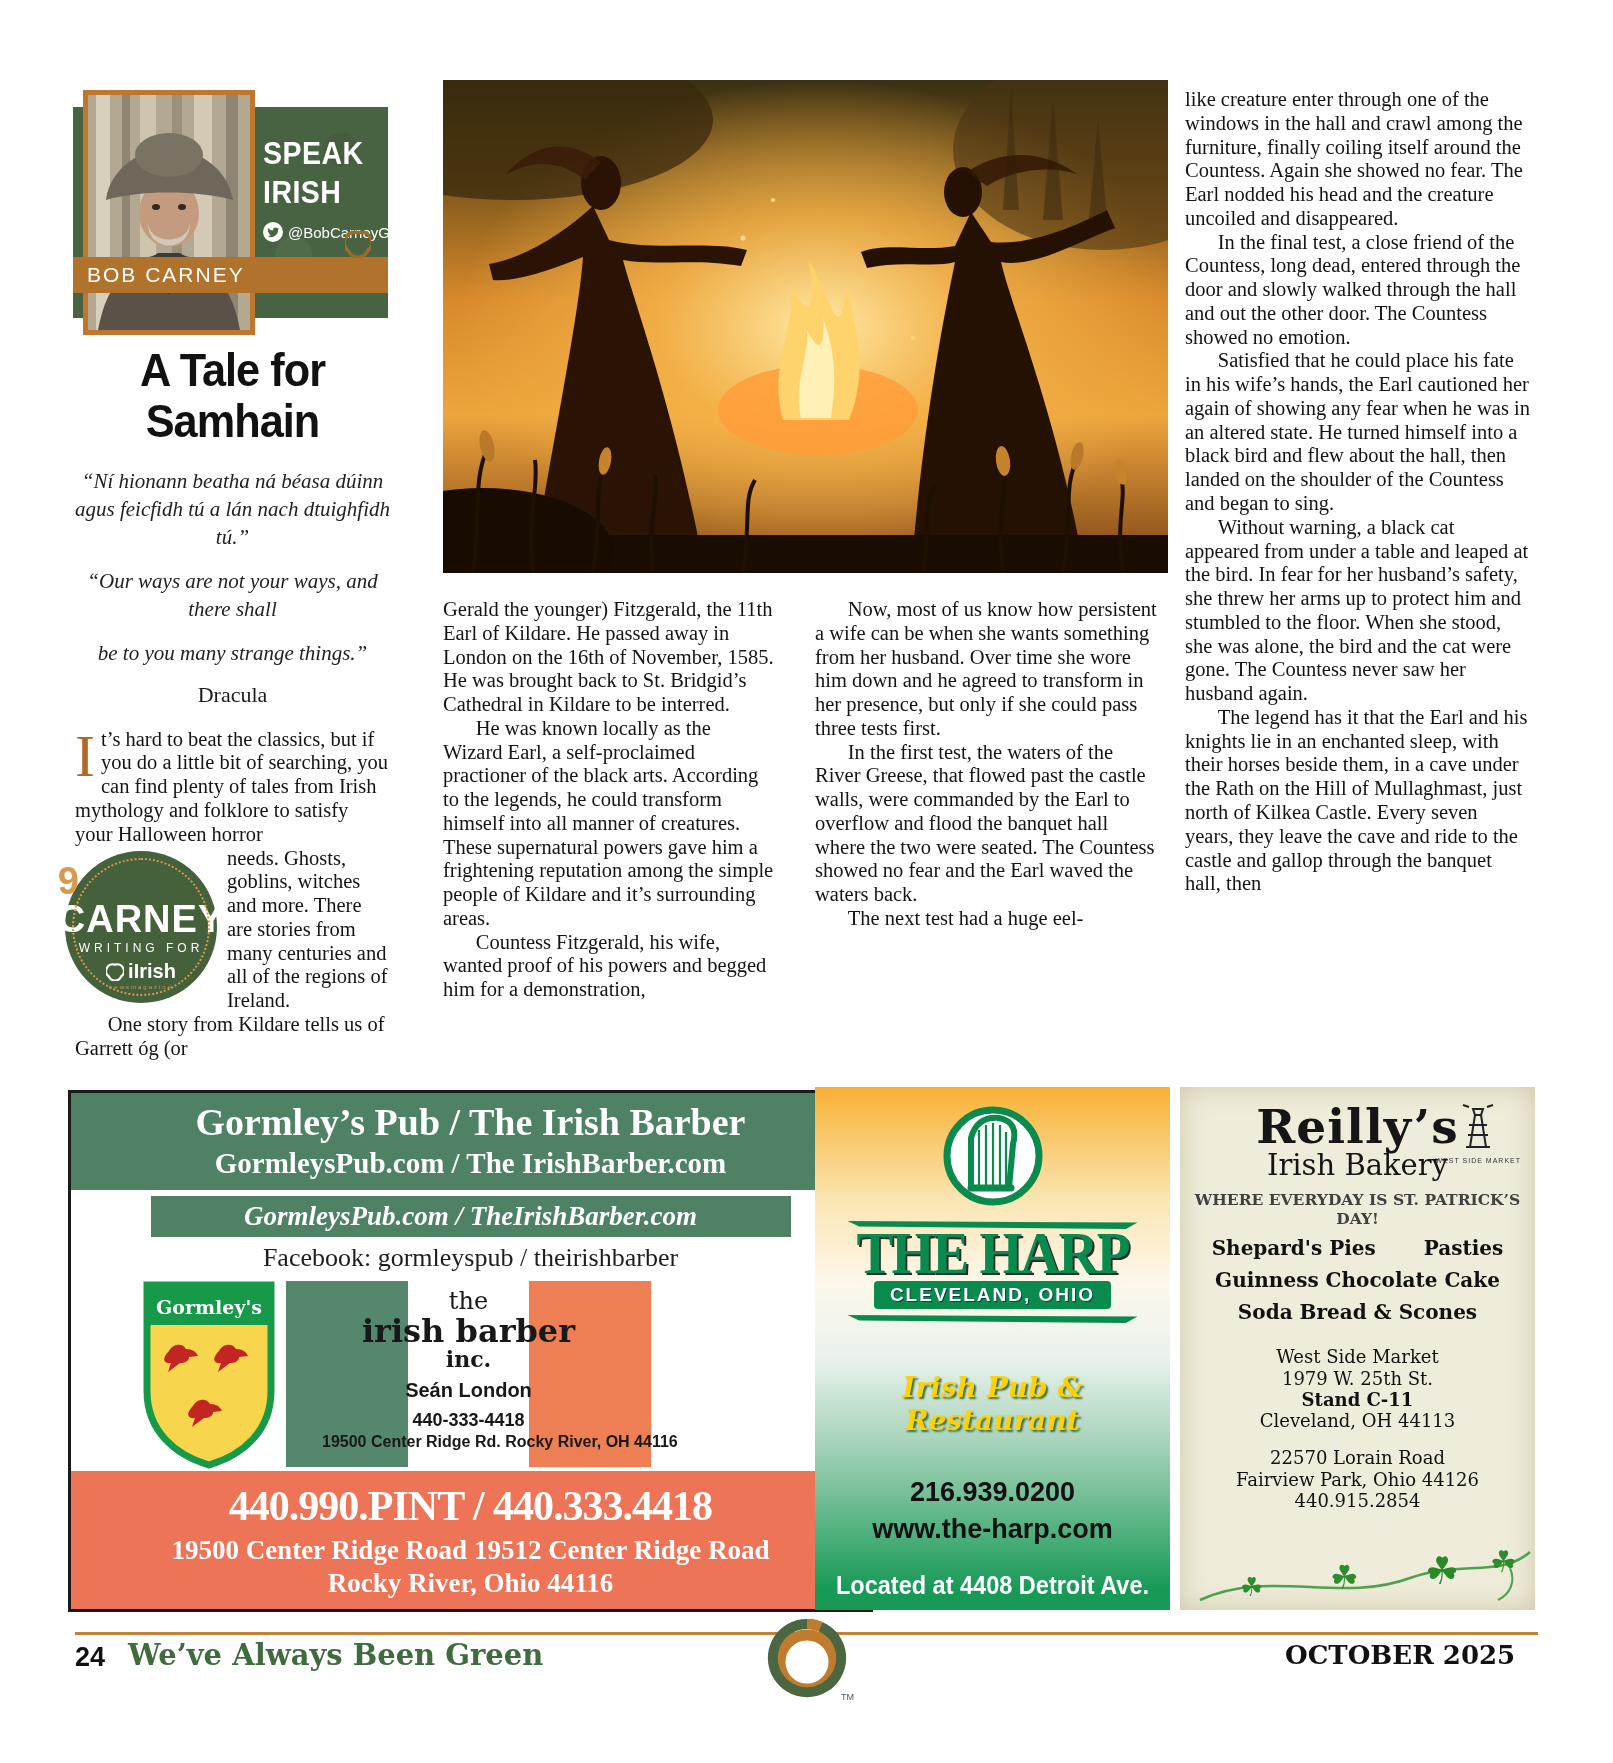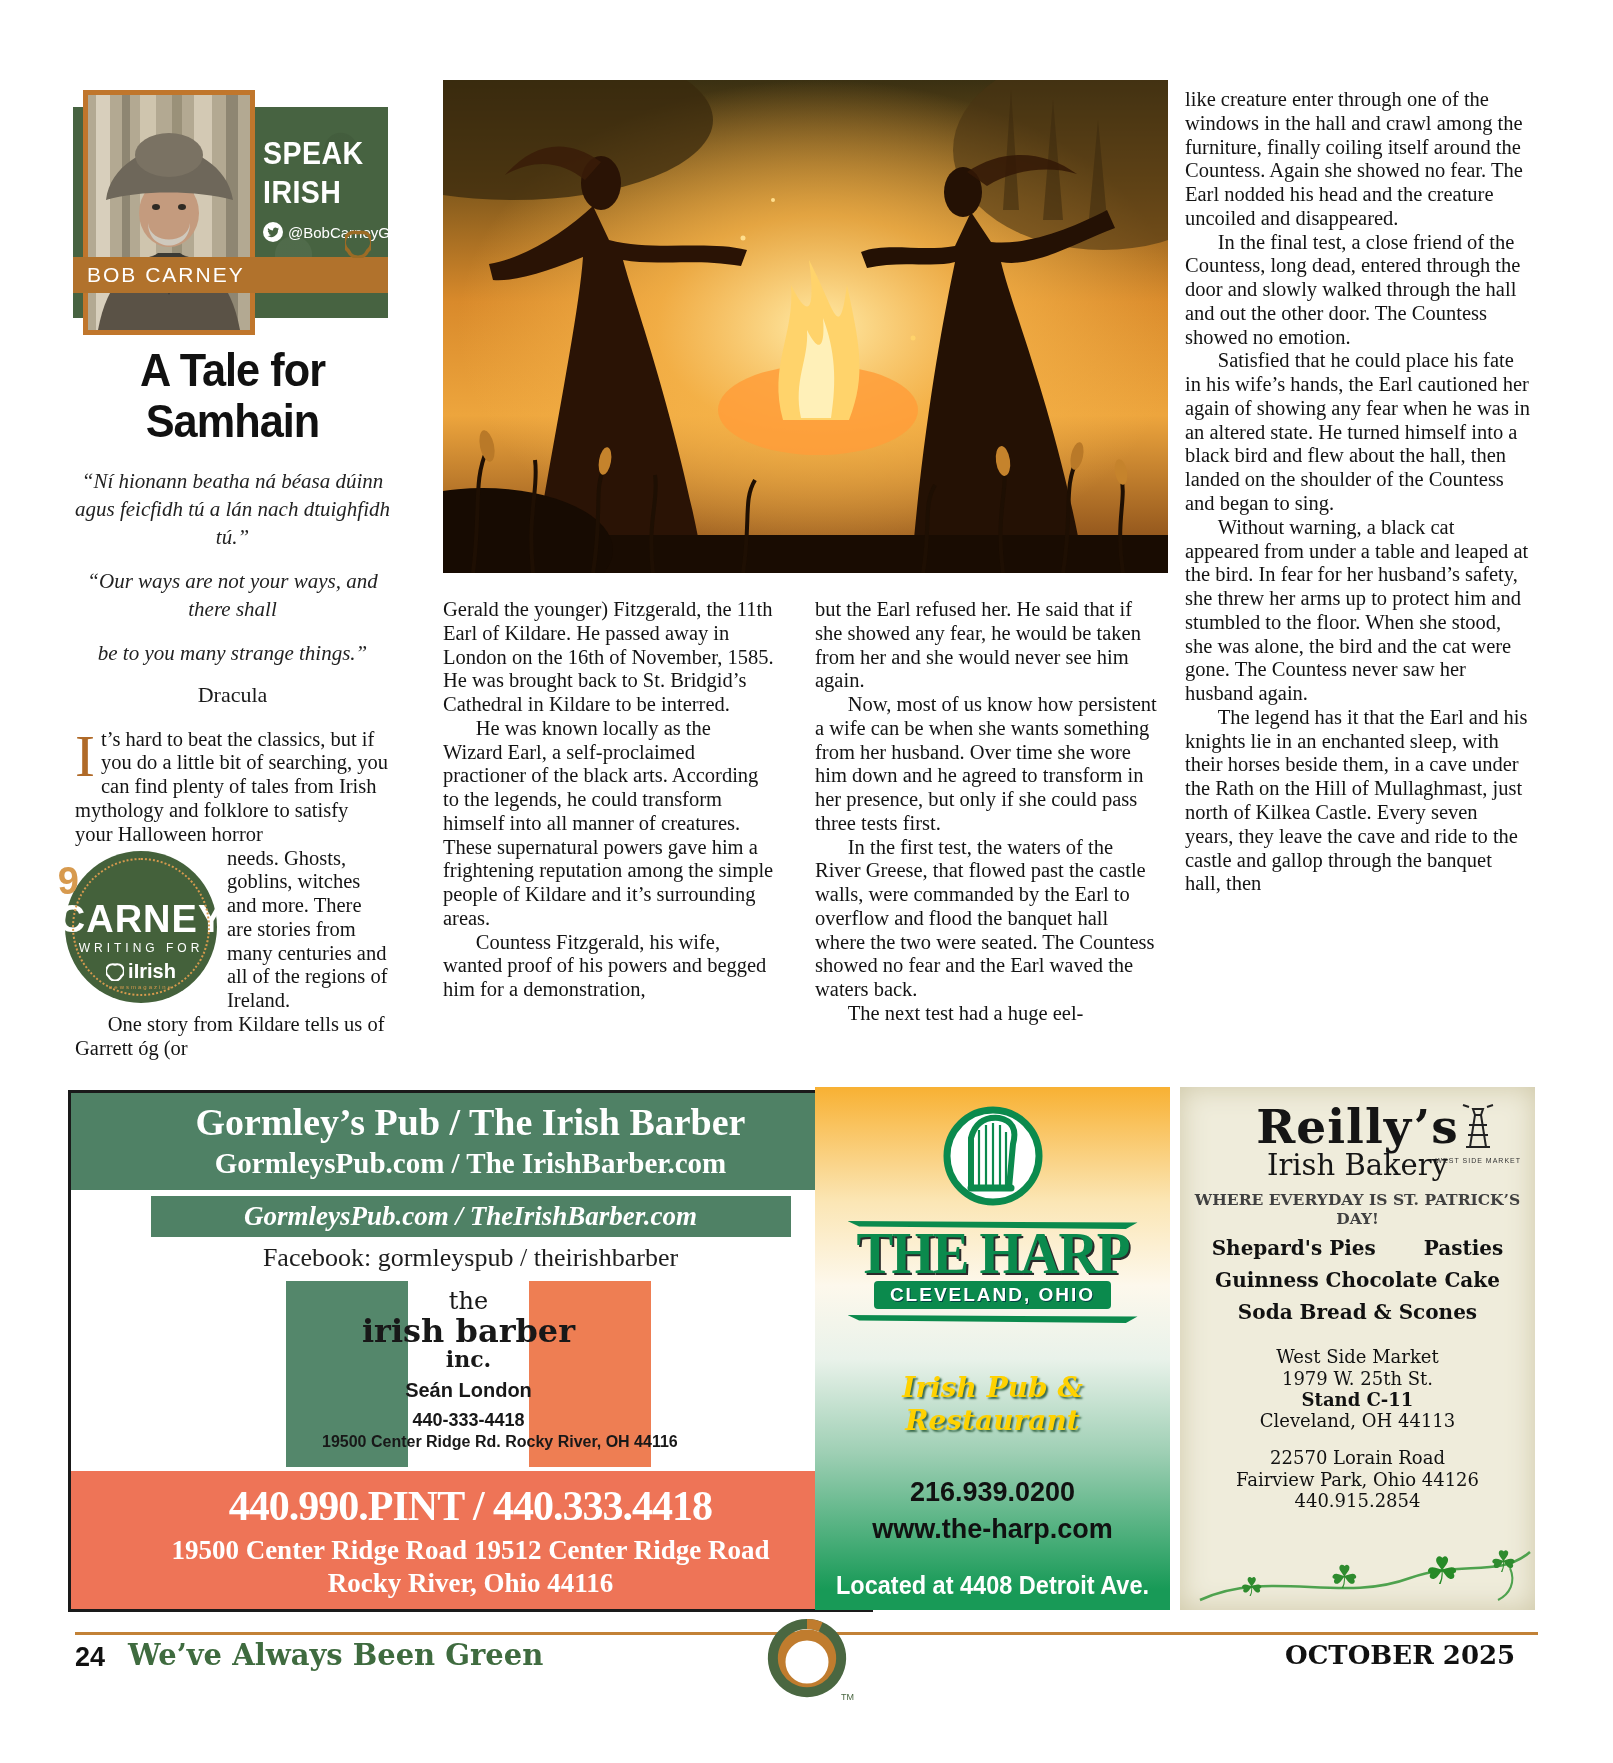--- a/index.html
+++ b/index.html
@@ -250,21 +250,20 @@
     </svg>
   </div>
 
   <div class="abs col2 bodytxt">
     <p>Gerald the younger) Fitzgerald, the 11th  Earl of Kildare. He passed away in London on the 16th  of November, 1585. He was brought back to St. Bridgid’s Cathedral in Kildare to be interred.</p>
     <p class="indent">He was known locally as the Wizard Earl, a self-proclaimed practioner of the black arts. According to the legends, he could transform himself into all manner of creatures. These supernatural powers gave him a frightening reputation among the simple people of Kildare and it’s surrounding areas.</p>
     <p class="indent">Countess Fitzgerald, his wife, wanted proof of his powers and begged him for a demonstration,</p>
   </div>
 
   <div class="abs col3 bodytxt">
-    <p>but the Earl refused her. He said that if she showed any fear, he would be taken from her and she would never see him again.</p>
     <p class="indent">Now, most of us know how persistent a wife can be when she wants something from her husband. Over time she wore him down and he agreed to transform in her presence, but only if she could pass three tests first.</p>
     <p class="indent">In the first test, the waters of the River Greese, that flowed past the castle walls, were commanded by the Earl to overflow and flood the banquet hall where the  two were seated. The Countess showed no fear and the Earl waved  the waters back.</p>
     <p class="indent">The next test had a huge eel-</p>
   </div>
 
   <div class="abs col4 bodytxt">
     <p>like creature enter through one of the windows in the hall and crawl among the furniture, finally coiling itself around the Countess. Again she showed no fear. The Earl nodded his head and the creature uncoiled and disappeared.</p>
     <p class="indent">In the final test, a close friend of the Countess, long dead, entered through the door and slowly walked through the hall and out the other door. The Countess showed no emotion.</p>
     <p class="indent">Satisfied that he could place his fate in his wife’s hands, the Earl cautioned her again of showing any fear when he was in an altered state. He turned himself into a black bird and flew about the hall, then landed on the shoulder of the Countess and began to sing.</p>
     <p class="indent">Without warning, a black cat appeared from under a table and leaped at the bird. In fear for her husband’s safety, she threw her arms up to protect him and stumbled to the floor. When she stood, she was alone, the bird and the cat were gone. The Countess never saw her husband again.</p>
@@ -273,20 +272,32 @@
 
   <div class="abs gorm">
     <div class="gorm-head">
       <div class="gorm-title">Gormley’s Pub / The Irish Barber</div>
       <div class="gorm-sub">GormleysPub.com / The IrishBarber.com</div>
     </div>
     <div class="gorm-bar">GormleysPub.com / TheIrishBarber.com</div>
     <div class="gorm-fb">Facebook: gormleyspub / theirishbarber</div>
 
     <div class="gorm-logos">
+      <div class="crest">
+        <svg width="132" height="188" viewBox="0 0 132 188">
+          <path d="M4,4 H128 V110 C128,150 100,174 66,184 C32,174 4,150 4,110 Z" fill="#f7d64d" stroke="#169a4a" stroke-width="7"></path>
+          <path d="M4,4 H128 V44 H4 Z" fill="#169a4a"></path>
+          <text x="66" y="33" text-anchor="middle" font-family="DejaVu Serif, serif" font-weight="bold" font-size="19" fill="#fff">Gormley's</text>
+          <g fill="#c32522">
+            <path d="M26,70 c4,-8 14,-8 17,-2 c7,0 10,3 12,7 l-9,1 c0,4 -4,6 -9,6 l-12,9 l3,-9 c-7,1 -10,-4 -2,-12 z"></path>
+            <path d="M76,70 c4,-8 14,-8 17,-2 c7,0 10,3 12,7 l-9,1 c0,4 -4,6 -9,6 l-12,9 l3,-9 c-7,1 -10,-4 -2,-12 z"></path>
+            <path d="M50,125 c4,-8 14,-8 17,-2 c7,0 10,3 12,7 l-9,1 c0,4 -4,6 -9,6 l-12,9 l3,-9 c-7,1 -10,-4 -2,-12 z"></path>
+          </g>
+        </svg>
+      </div>
       <div class="flag">
         <div class="st g"></div>
         <div class="st w"></div>
         <div class="st o"></div>
       </div>
       <div class="barber">
         <div class="l1">the</div>
         <div class="l2">irish barber</div>
         <div class="l3">inc.</div>
         <div class="own">Seán London</div>

